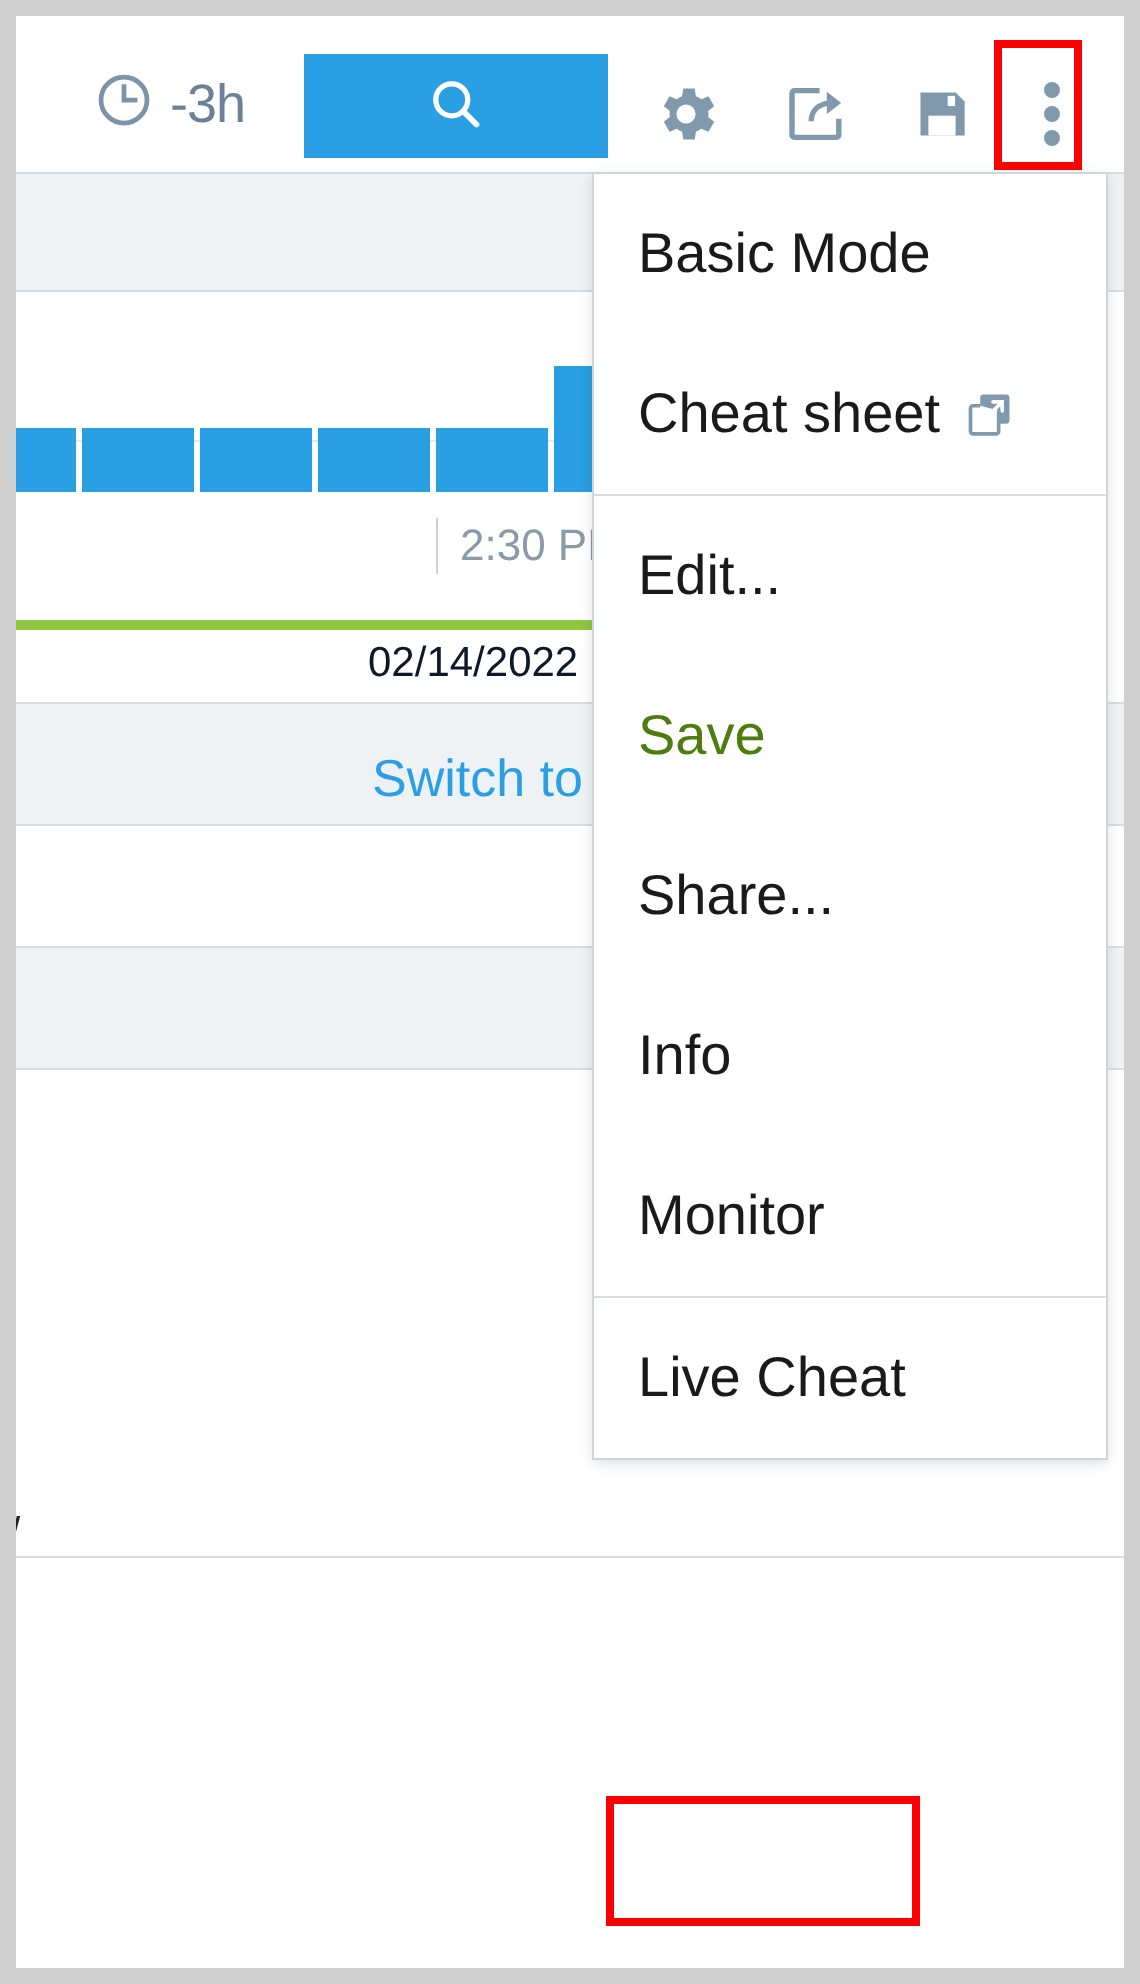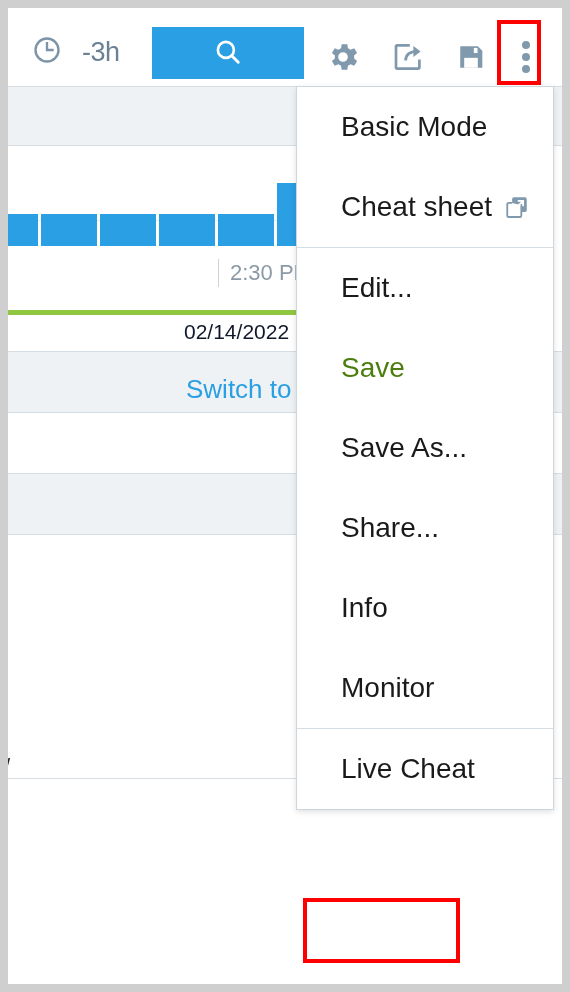--- a/index.html
+++ b/index.html
@@ -33,25 +33,25 @@
     left: 0;
     top: 0;
     width: 554px;
     height: 78px;
     background: #ffffff;
     display: flex;
     align-items: center;
   }
   .time-range {
     position: absolute;
-    left: 24px;
+    left: 39px;
     top: 27px;
     display: flex;
     align-items: center;
-    gap: 20px;
+    gap: 8px;
   }
   .clock-icon { display: block; }
   .time-range-label {
     font-size: 27px;
     color: #6b8296;
     font-weight: 400;
     letter-spacing: -0.5px;
   }
   .search-button {
     position: absolute;
@@ -174,21 +174,21 @@
     width: 258px;
     background: #ffffff;
     border: 1px solid #ccd6de;
     box-shadow: 0 2px 6px rgba(0,0,0,0.12);
     box-sizing: border-box;
   }
   .menu-item {
     height: 80px;
     display: flex;
     align-items: center;
-    padding-left: 44px;
+    padding-left: 22px;
     font-size: 28px;
     color: #1a1a1a;
     cursor: pointer;
     box-sizing: border-box;
     white-space: nowrap;
   }
   .menu-item.disabled { color: #4d7c0f; cursor: default; }
   .menu-sep { height: 1px; background: #d6dee4; margin: 0; }
   .menu-item .ext-icon { margin-left: 12px; display: inline-flex; }
 </style>
@@ -313,23 +313,20 @@
           </span>
         </div>
         <div class="menu-sep"></div>
         <div class="menu-item">
           <span>Edit...</span>
         </div>
         <div class="menu-item disabled">
           <span>Save</span>
         </div>
         <div class="menu-item">
-          <span>Save As...</span>
-        </div>
-        <div class="menu-item">
           <span>Share...</span>
         </div>
         <div class="menu-item">
           <span>Info</span>
         </div>
         <div class="menu-item">
           <span>Monitor</span>
         </div>
         <div class="menu-sep"></div>
         <div class="menu-item">

